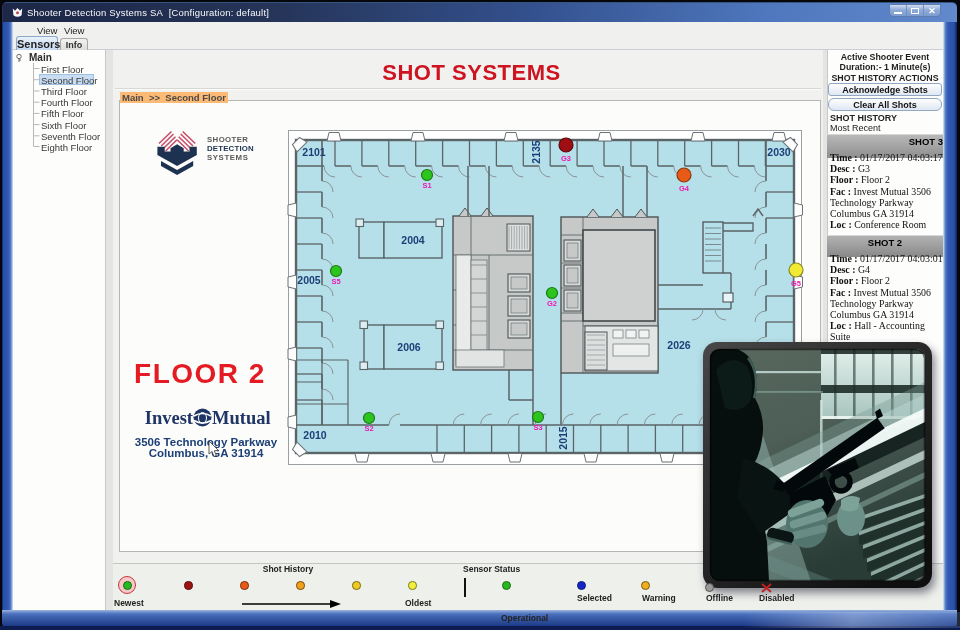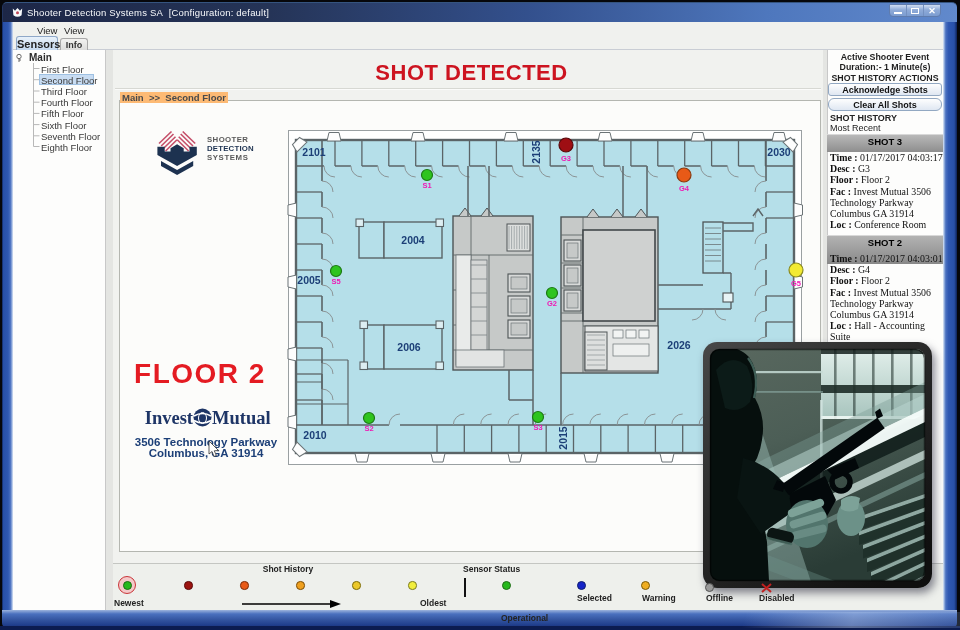--- a/index.html
+++ b/index.html
@@ -62,21 +62,21 @@
   <line x1="6" y1="8.7" x2="6" y2="12" stroke="#6b6b6b" stroke-width="1"></line>
   <line x1="6" y1="10" x2="8" y2="10" stroke="#6b6b6b" stroke-width="1"></line>
 
   <path d="M20.5 13 V96.5 M20.5 18.5 h6 M20.5 29.7 h6 M20.5 41 h6 M20.5 52.2 h6 M20.5 63.4 h6 M20.5 74.6 h6 M20.5 85.8 h6 M20.5 96.5 h6" stroke="#b8b8b8" stroke-width="1" fill="none"></path>
 </svg>
 <div class="abs" style="left:29px; top:52px; font-size:10px; font-weight:bold; color:#2b2b2b;">Main</div>
 <div class="abs" style="left:39px; top:74px; width:55px; height:11px; background:#c8dcf2; border:1px solid #9ec0e2;"></div>
 <div class="abs" style="left:41px; top:63.5px; font-size:9.5px; color:#383838; line-height:11.2px;">First Floor<br>Second Floor<br>Third Floor<br>Fourth Floor<br>Fifth Floor<br>Sixth Floor<br>Seventh Floor<br>Eighth Floor</div>
 
 <div class="abs" style="left:113px; top:50px; width:710px; height:513px; background:#f1f2ef;"></div>
-<div class="abs" style="left:113px; top:50px; width:710px; font-size:22px; font-weight:bold; color:#cd1420; text-align:center; padding-top:10px; padding-left:7px; letter-spacing:0.5px;">SHOT DETECTED</div>
+<div class="abs" style="left:113px; top:50px; width:710px; font-size:22px; font-weight:bold; color:#cd1420; text-align:center; padding-top:10px; padding-left:7px; letter-spacing:0.5px;">SHOT SYSTEMS</div>
 <div class="abs" style="left:115px; top:88px; width:706px; height:1px; background:#d7d8d3;"></div>
 <div class="abs" style="left:115px; top:89px; width:706px; height:1px; background:#fbfbfa;"></div>
 
 <div class="abs" style="left:119px; top:100px; width:702px; height:452px; border:1px solid #b4b6b0; background:#fcfcfa;"></div>
 <div class="abs" style="left:120px; top:91.5px; background:#fdba74; padding:0 2px; font-size:9.5px; font-weight:bold; color:#4a4a4a;">Main&nbsp; &gt;&gt;&nbsp; Second Floor</div>
 
 <svg class="abs" style="left:119px; top:100px;" width="702" height="452" viewBox="0 0 702 452">
 <rect x="169.5" y="30.5" width="513" height="334" fill="#ffffff" stroke="#9aa0a2" stroke-width="1"></rect>
 <rect x="177" y="40" width="498" height="313" fill="#b5dfe9" stroke="#5b6467" stroke-width="2.4"></rect>
 <g transform="translate(215,41) rotate(0)">
@@ -326,42 +326,42 @@
 </svg>
 
 <div class="abs" style="left:823px; top:50px; width:4px; height:513px; background:#e4e5e2;"></div>
 <div class="abs" style="left:827px; top:50px; width:116px; height:560px; background:#fdfdfc; border-left:1px solid #c8c8c8;"></div>
 <div class="abs" style="left:827px; top:52px; width:116px; text-align:center; font-size:8.8px; font-weight:bold; color:#1e1e1e; line-height:10.3px;">Active Shooter Event<br>Duration:- 1 Minute(s)<br><span style="letter-spacing:0px;">SHOT HISTORY ACTIONS</span></div>
 <div class="abs" style="left:828px; top:83px; width:114px; height:13px; background:linear-gradient(#fefefe,#dfe7f2); border:1px solid #92a8c2; border-radius:3px; font-size:9px; font-weight:bold; color:#111; text-align:center; line-height:12px;">Acknowledge Shots</div>
 <div class="abs" style="left:828px; top:98px; width:114px; height:13px; background:linear-gradient(#fefefe,#dfe7f2); border:1px solid #92a8c2; border-radius:6px; font-size:9px; font-weight:bold; color:#111; text-align:center; line-height:12px;">Clear All Shots</div>
 <div class="abs" style="left:830px; top:113px; font-size:9px; font-weight:bold; color:#222;">SHOT HISTORY</div>
 <div class="abs" style="left:830px; top:123px; font-size:9px; color:#222;">Most Recent</div>
 
-<div class="abs" style="left:827px; top:134px; width:116px; height:18px; background:linear-gradient(#b8b8b8,#8e8e8e); border-top:1px solid #d8d8d8; font-size:9.5px; font-weight:bold; color:#000; text-align:center; line-height:13px;">SHOT 3</div>
+<div class="abs" style="left:827px; top:134px; width:116px; height:24px; background:linear-gradient(#b8b8b8,#8e8e8e); border-top:1px solid #d8d8d8; font-size:9.5px; font-weight:bold; color:#000; text-align:right; line-height:13px;">SHOT 3</div>
 <div class="abs" style="left:830px; top:152px; width:114px; font-family:'Liberation Serif',serif; font-size:9.9px; color:#111; line-height:11.2px; white-space:nowrap;">
 <b>Time :</b> 01/17/2017 04:03:17<br><b>Desc :</b> G3<br><b>Floor :</b> Floor 2<br><b>Fac :</b> Invest Mutual 3506<br>Technology Parkway<br>Columbus GA 31914<br><b>Loc :</b> Conference Room</div>
 
-<div class="abs" style="left:827px; top:235px; width:116px; height:29px; background:linear-gradient(#b2b2b2,#888888); border-top:1px solid #d8d8d8; font-size:9.5px; font-weight:bold; color:#000; text-align:center; line-height:13px;">SHOT 2</div>
+<div class="abs" style="left:827px; top:235px; width:116px; height:22px; background:linear-gradient(#b2b2b2,#888888); border-top:1px solid #d8d8d8; font-size:9.5px; font-weight:bold; color:#000; text-align:center; line-height:13px;">SHOT 2</div>
 <div class="abs" style="left:830px; top:253px; width:114px; font-family:'Liberation Serif',serif; font-size:9.9px; color:#111; line-height:11.2px; white-space:nowrap;">
 <b>Time :</b> 01/17/2017 04:03:01<br><b>Desc :</b> G4<br><b>Floor :</b> Floor 2<br><b>Fac :</b> Invest Mutual 3506<br>Technology Parkway<br>Columbus GA 31914<br><b>Loc :</b> Hall - Accounting<br>Suite</div>
 
 <div class="abs" style="left:113px; top:563px; width:830px; height:47px; background:#eef0ec; border-top:1px solid #c4c6c2;"></div>
 <div class="abs" style="left:113px; top:564px; width:350px; text-align:center; font-size:8.5px; font-weight:bold; color:#222;">Shot History</div>
 <div class="abs" style="left:463px; top:564px; width:330px; font-size:8.5px; font-weight:bold; color:#222;">Sensor Status</div>
 
 <div class="abs" style="left:118px; top:576px; width:18px; height:18px; border:1.6px solid #c9363a; border-radius:50%; background:#f4c9c9;"></div>
 <div class="abs" style="left:122.5px; top:580.5px; width:9px; height:9px; border:1px solid #1d6a14; border-radius:50%; background:#26b81c;"></div>
 <div class="abs" style="left:114px; top:598px; font-size:8.5px; font-weight:bold; color:#222;">Newest</div>
 
 <div class="abs" style="left:184px; top:581px; width:8.5px; height:8.5px; border:1px solid #5a0a0a; border-radius:50%; background:#9c1410;"></div>
 <div class="abs" style="left:240px; top:581px; width:8.5px; height:8.5px; border:1px solid #7a2c08; border-radius:50%; background:#e85a17;"></div>
 <div class="abs" style="left:296px; top:581px; width:8.5px; height:8.5px; border:1px solid #7a4c08; border-radius:50%; background:#efa01f;"></div>
 <div class="abs" style="left:352px; top:581px; width:8.5px; height:8.5px; border:1px solid #7a6a08; border-radius:50%; background:#ecc829;"></div>
 <div class="abs" style="left:408px; top:581px; width:8.5px; height:8.5px; border:1px solid #7a7a20; border-radius:50%; background:#f2ee3c;"></div>
-<div class="abs" style="left:405px; top:598px; font-size:8.5px; font-weight:bold; color:#222;margin-left:15px;">Oldest</div>
+<div class="abs" style="left:405px; top:598px; font-size:8.5px; font-weight:bold; color:#222;">Oldest</div>
 <svg class="abs" style="left:242px; top:599px;" width="100" height="10" viewBox="0 0 100 10">
   <line x1="0" y1="5" x2="88" y2="5" stroke="#000" stroke-width="1.6"></line>
   <path d="M88 1 L99 5 L88 9 Z" fill="#000"></path>
 </svg>
 <div class="abs" style="left:464px; top:578px; width:1.5px; height:19px; background:#111;"></div>
 
 <div class="abs" style="left:502px; top:581px; width:9px; height:9px; border:1px solid #1d6a14; border-radius:50%; background:#26b81c;"></div>
 <div class="abs" style="left:501px; top:593px; font-size:8.5px; font-weight:bold; color:#222;margin-top:20px;">Operational</div>
 <div class="abs" style="left:577px; top:581px; width:9px; height:9px; border:1px solid #101f70; border-radius:50%; background:#1524c8;"></div>
 <div class="abs" style="left:577px; top:593px; font-size:8.5px; font-weight:bold; color:#222;">Selected</div>

